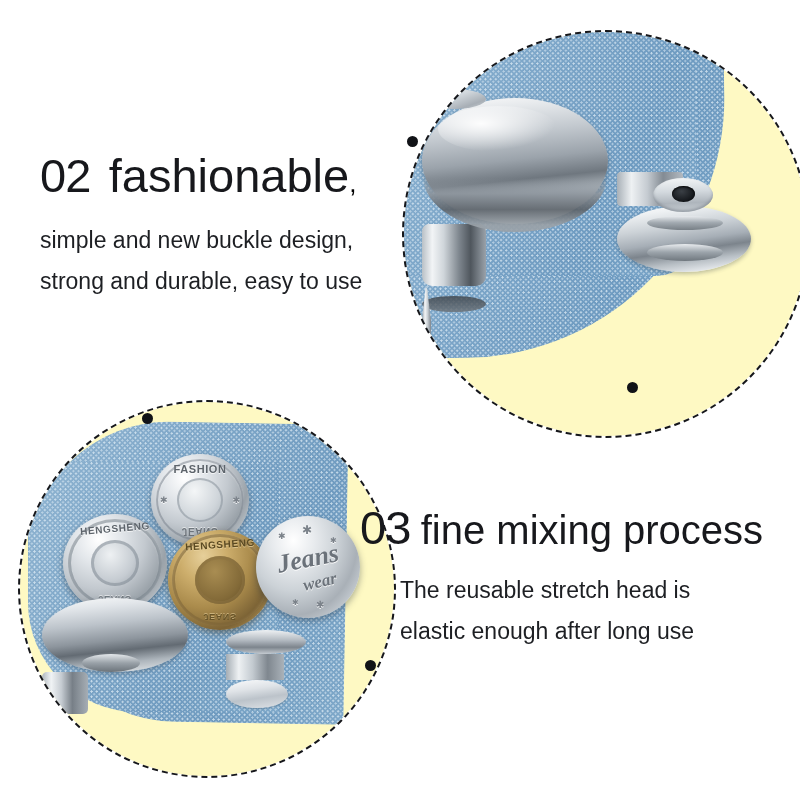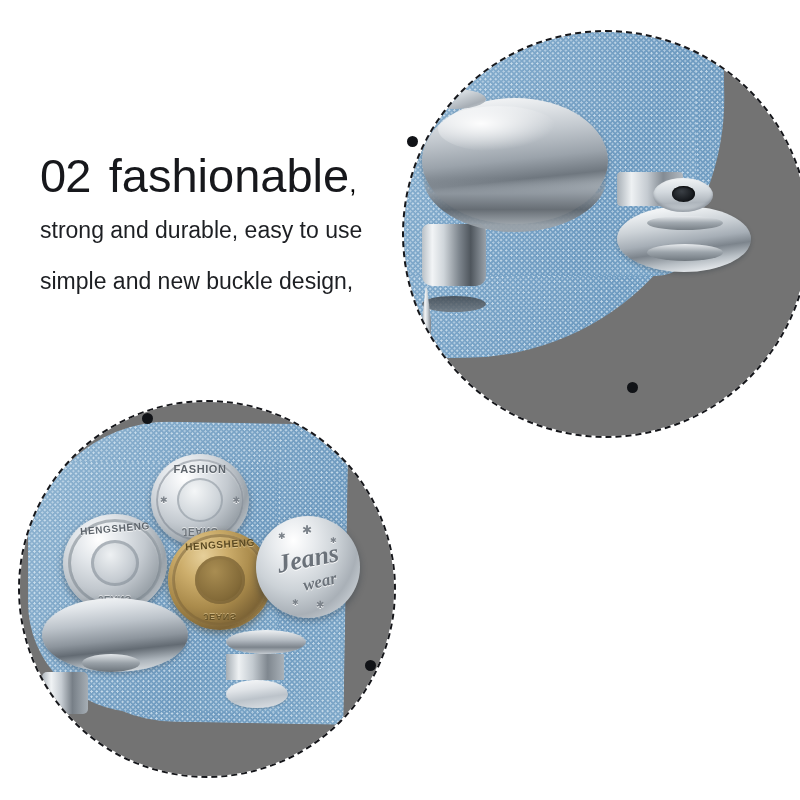--- a/index.html
+++ b/index.html
@@ -9,21 +9,21 @@
     font-family:"Liberation Sans", sans-serif;
     -webkit-font-smoothing:antialiased;
   }
   .stage{position:absolute;inset:0;width:668px;height:800px;}
   .dashring{
     position:absolute;border-radius:50%;box-sizing:border-box;
     border:2px dashed #15161a;
   }
   .photo-clip{
     position:absolute;border-radius:50%;overflow:hidden;
-    background:#737373;
+    background:#fef9c3;
   }
 
   
   .denim{
     position:absolute;
     background-color:#7ca6c8;
     background-image:
       radial-gradient(circle at 1.3px 1.3px, rgba(225,238,247,.75) 0.9px, rgba(0,0,0,0) 1.15px),
       radial-gradient(circle at 3.9px 3.9px, rgba(225,238,247,.55) 0.9px, rgba(0,0,0,0) 1.15px),
       linear-gradient(118deg, #8fb4d1 0%, #7ba4c6 42%, #6e9abf 72%, #7ea8c9 100%);
@@ -246,22 +246,22 @@
   <div class="dashring" style="left:402px;top:30px;width:408px;height:408px;"></div>
 
   <div class="dot" style="left:407px;top:136px;width:11px;height:11px;"></div>
   <div class="dot" style="left:627px;top:382px;width:11px;height:11px;"></div>
 
   <div class="blk" style="left:40px;top:148px;width:360px;">
     <div style="white-space:nowrap;">
       <span class="num" style="font-size:47px;">02</span>
       <span class="head-word" style="font-size:47px;margin-left:14px;">fashionable</span><span class="comma">,</span>
     </div>
+    <div class="sub" style="font-size:23px;margin-top:24px;">simple and new buckle design,</div>
     <div class="sub" style="font-size:23px;margin-top:14px;">strong and durable, easy to use</div>
-    <div class="sub" style="font-size:23px;margin-top:24px;">simple and new buckle design,</div>
   </div>
 
   <div class="photo-clip" style="left:20px;top:402px;width:374px;height:374px;">
 
     <div class="denim" style="left:8px;top:20px;width:318px;height:300px;
                 border-radius:140px 0 0 150px;transform:rotate(1deg);"></div>
     <div class="denim" style="left:8px;top:60px;width:250px;height:250px;border-radius:40px 0 0 110px;"></div>
 
     <div class="btn-disc face-silver" style="left:131px;top:52px;width:98px;height:92px;
                 box-shadow:0 3px 6px rgba(35,48,60,.4);">
@@ -331,14 +331,22 @@
       <div class="stud-body" style="left:14px;top:20px;"></div>
       <div class="stud-top" style="left:12px;top:6px;"></div>
     </div>
   </div>
 
   <div class="dashring" style="left:18px;top:400px;width:378px;height:378px;"></div>
 
   <div class="dot" style="left:142px;top:413px;width:11px;height:11px;"></div>
   <div class="dot" style="left:365px;top:660px;width:11px;height:11px;"></div>
 
+  <div class="blk" style="left:360px;top:500px;width:440px;">
+    <div style="white-space:nowrap;">
+      <span class="num" style="font-size:47px;">03</span>
+      <span class="head-word" style="font-size:40px;margin-left:6px;">fine mixing process</span>
+    </div>
+    <div class="sub" style="font-size:23px;margin-top:22px;margin-left:40px;">The reusable stretch head is</div>
+    <div class="sub" style="font-size:23px;margin-top:14px;margin-left:40px;">elastic enough after long use</div>
+  </div>
 
 </div>
 
 </body></html>

